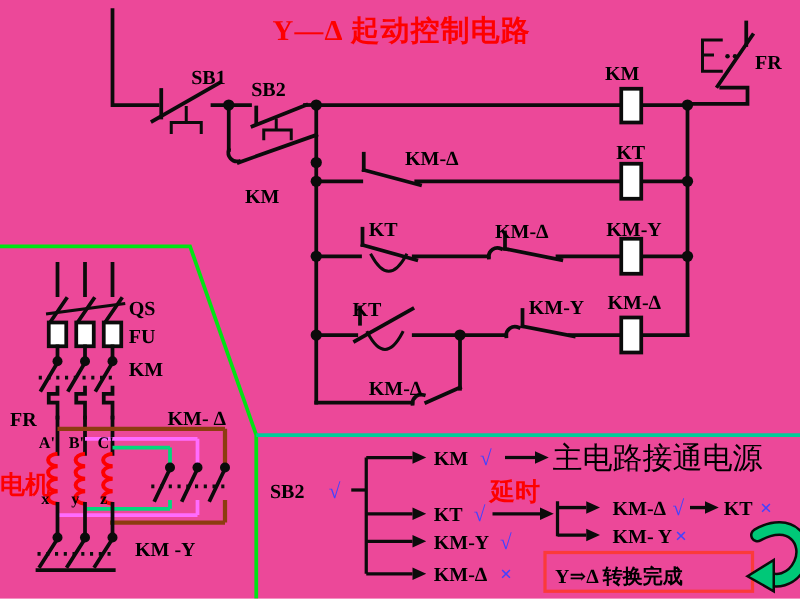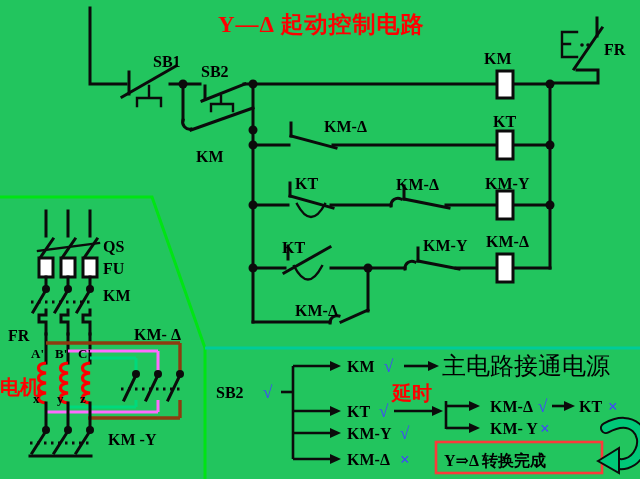--- a/index.html
+++ b/index.html
@@ -1,16 +1,16 @@
 <!DOCTYPE html>
 <html><head>
 <meta charset="utf-8">
 <style>
   html,body{margin:0;padding:0;background:#fff;}
-  .stage{position:relative;width:640px;height:479px;background:#22c55e;overflow:hidden;
+  .stage{position:relative;width:640px;height:479px;background:#ec4899;overflow:hidden;
          font-family:"Liberation Serif","DejaVu Serif",serif;}
   svg{display:block}
   text{font-family:"Liberation Serif","DejaVu Serif",serif;}
   .lbl{font-weight:bold;fill:#000;font-size:16px;}
   .lbl-s{font-weight:bold;fill:#000;font-size:13px;}
   .title{font-weight:bold;fill:#fe0000;font-size:23px;letter-spacing:1px;}
   .red{fill:#fe0000;font-weight:bold;}
   .mark{fill:#4343ff;font-weight:bold;font-size:17px;}
   .flowlbl{font-weight:bold;fill:#000;font-size:16px;}
   .cn{fill:#000;font-size:24px;}

